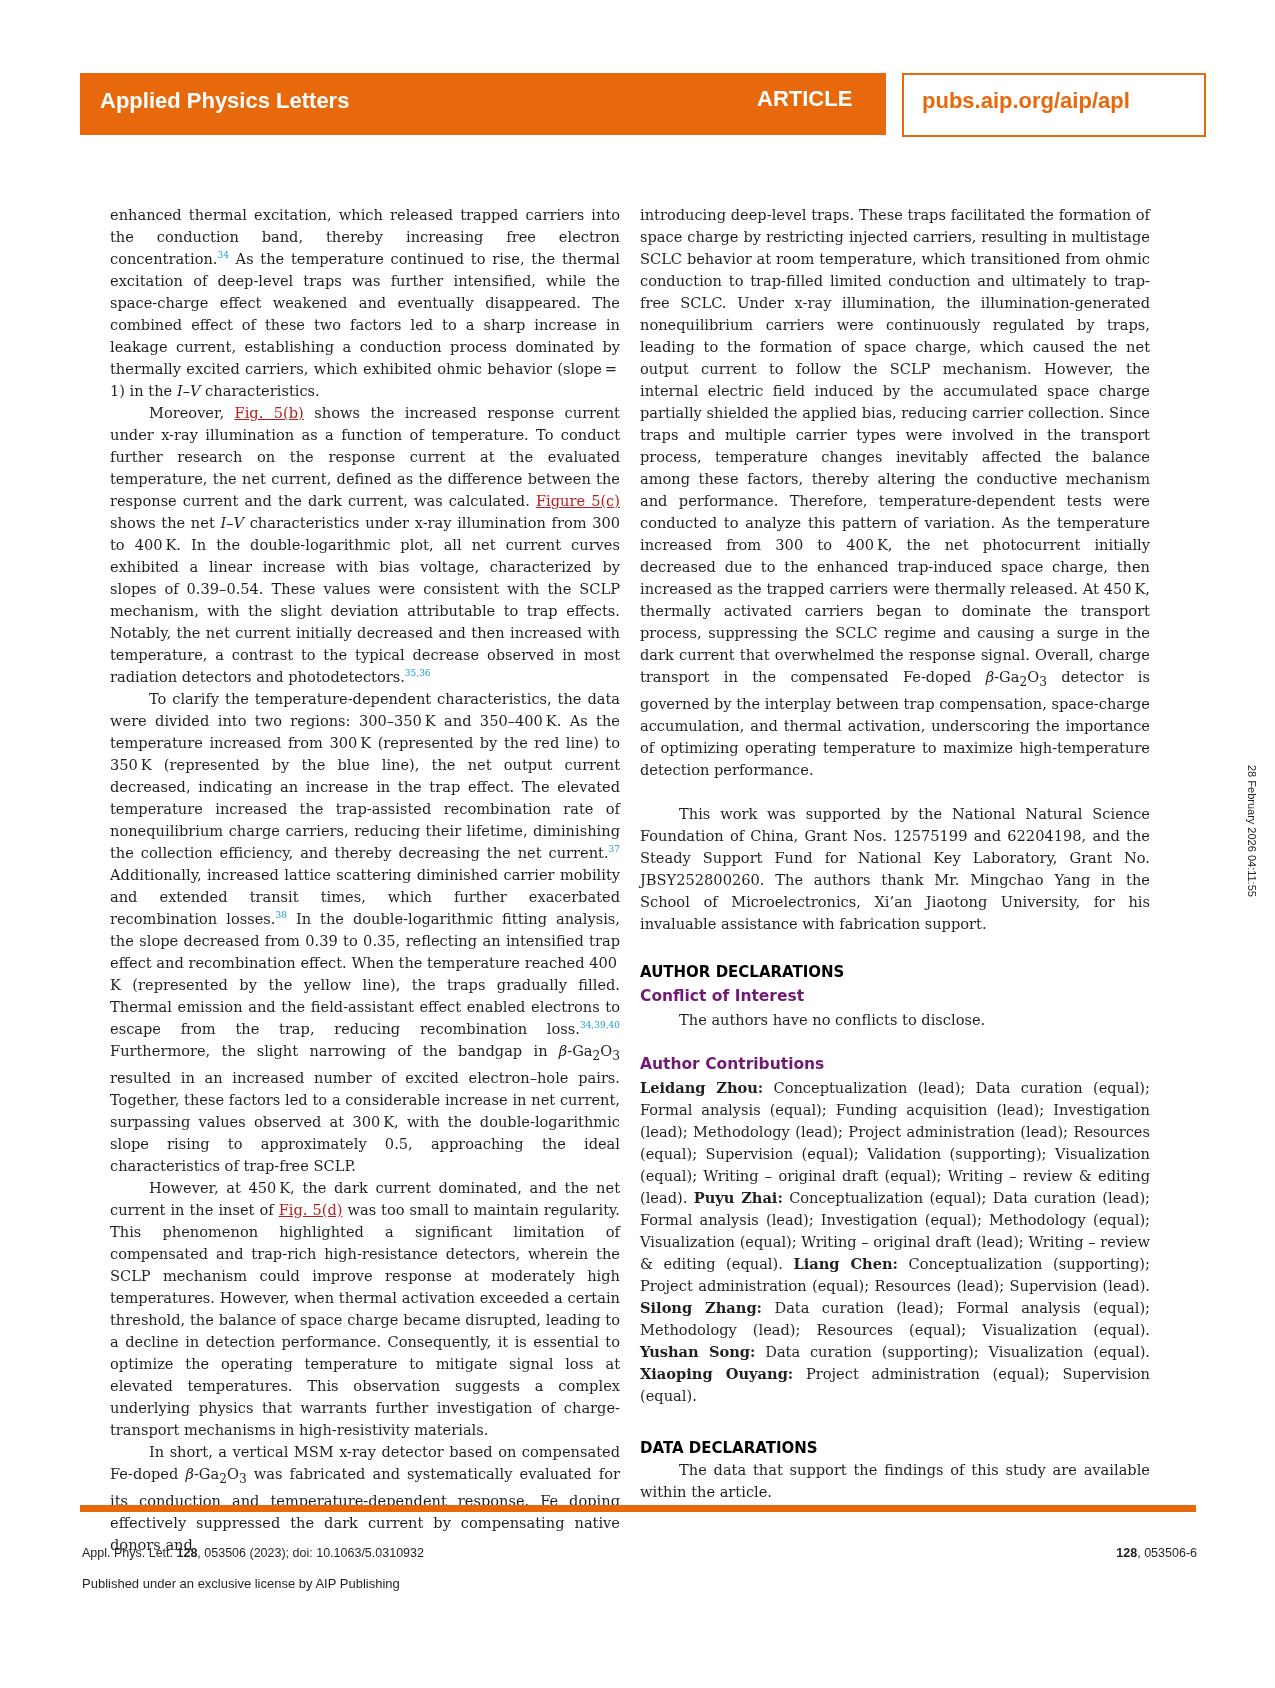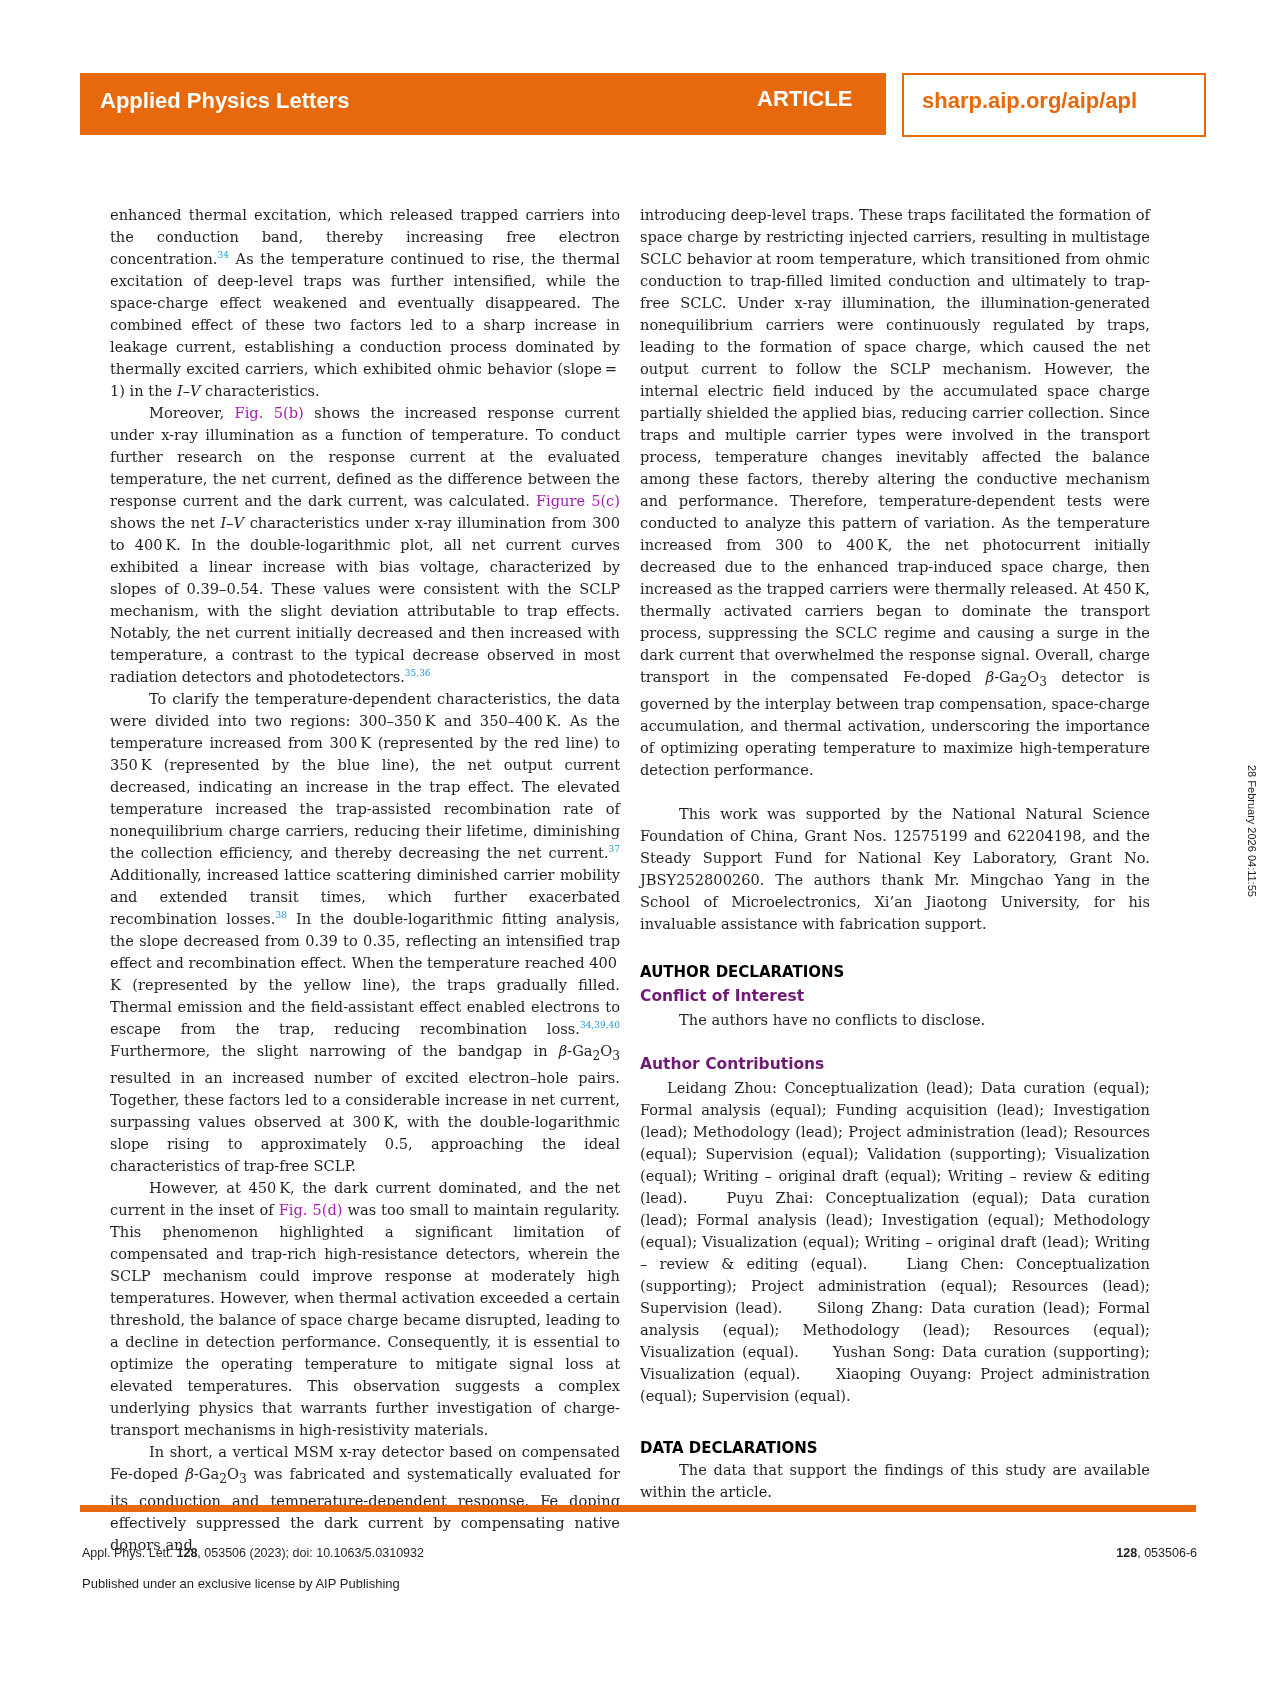--- a/index.html
+++ b/index.html
@@ -8,42 +8,42 @@
   .hdr-title { position: absolute; left: 100px; top: 88px; font-family: "Liberation Sans", sans-serif; font-weight: bold; font-size: 22px; color: #ffffff; }
   .hdr-article { position: absolute; left: 757px; top: 86px; font-family: "Liberation Sans", sans-serif; font-weight: bold; font-size: 22px; color: #ffffff; }
   .hdr-url-box { position: absolute; left: 902px; top: 73px; width: 300px; height: 60px; border: 2px solid #e8690b; background: #fff; }
   .hdr-url { position: absolute; left: 922px; top: 88px; font-family: "Liberation Sans", sans-serif; font-weight: bold; font-size: 22px; color: #e8690b; }
 
   .col { position: absolute; top: 204px; width: 510px; font-family: "DejaVu Serif", "Liberation Serif", serif; font-size: 14.6px; line-height: 22px; color: #231f20; text-align: justify; hyphens: auto; }
   .col-left { left: 110px; }
   .col-right { left: 640px; }
   .col p { margin: 0; text-indent: 39px; }
   .col p.noindent { text-indent: 0; }
-  .link { color: #a21caf; }
+  .link { color: #b91c1c; text-decoration: underline; }
   sup.ref { color: #1f9ad6; font-size: 9px; line-height: 0; }
-  .bold { font-weight: normal; margin-left: 27px; }
+  .bold { font-weight: bold; }
 
   .sec-h { font-family: "DejaVu Sans", sans-serif; font-weight: bold; font-size: 15px; color: #000000; margin: 0; line-height: 22px; }
   .sub-h { font-family: "DejaVu Sans", sans-serif; font-weight: bold; font-size: 15.5px; color: #701a75; margin: 0; line-height: 26px; }
 
   .side-stamp { position: absolute; left: 1238px; top: 765px; width: 20px; font-family: "Liberation Sans", sans-serif; font-size: 11px; color: #231f20; writing-mode: vertical-rl; white-space: nowrap; }
 
   .foot-rule { position: absolute; left: 80px; top: 1505px; width: 1116px; height: 7px; background: #e8690b; }
   .foot-cite { position: absolute; left: 82px; top: 1546px; font-family: "Liberation Sans", sans-serif; font-size: 12.5px; color: #231f20; }
   .foot-license { position: absolute; left: 82px; top: 1576px; font-family: "Liberation Sans", sans-serif; font-size: 13px; color: #231f20; }
   .foot-page { position: absolute; right: 78px; top: 1546px; font-family: "Liberation Sans", sans-serif; font-size: 12.5px; color: #231f20; }
 </style>
 </head>
 <body>
 
 <div class="hdr-bar"></div>
 <div class="hdr-title">Applied Physics Letters</div>
 <div class="hdr-article">ARTICLE</div>
 <div class="hdr-url-box"></div>
-<div class="hdr-url">sharp.aip.org/aip/apl</div>
+<div class="hdr-url">pubs.aip.org/aip/apl</div>
 
 <div class="col col-left">
   <p class="noindent"><span>enhanced thermal excitation, which released trapped carriers into the conduction band, thereby increasing free electron concentration.</span><sup class="ref">34</sup><span> As the temperature continued to rise, the thermal excitation of deep-level traps was further intensified, while the space-charge effect weakened and eventually disappeared. The combined effect of these two factors led to a sharp increase in leakage current, establishing a conduction process dominated by thermally excited carriers, which exhibited ohmic behavior (slope = 1) in the </span><i>I–V</i><span> characteristics.</span></p>
 
   <p><span>Moreover, </span><span class="link">Fig. 5(b)</span><span> shows the increased response current under x-ray illumination as a function of temperature. To conduct further research on the response current at the evaluated temperature, the net current, defined as the difference between the response current and the dark current, was calculated. </span><span class="link">Figure 5(c)</span><span> shows the net </span><i>I–V</i><span> characteristics under x-ray illumination from 300 to 400 K. In the double-logarithmic plot, all net current curves exhibited a linear increase with bias voltage, characterized by slopes of 0.39–0.54. These values were consistent with the SCLP mechanism, with the slight deviation attributable to trap effects. Notably, the net current initially decreased and then increased with temperature, a contrast to the typical decrease observed in most radiation detectors and photodetectors.</span><sup class="ref">35,36</sup></p>
 
   <p><span>To clarify the temperature-dependent characteristics, the data were divided into two regions: 300–350 K and 350–400 K. As the temperature increased from 300 K (represented by the red line) to 350 K (represented by the blue line), the net output current decreased, indicating an increase in the trap effect. The elevated temperature increased the trap-assisted recombination rate of nonequilibrium charge carriers, reducing their lifetime, diminishing the collection efficiency, and thereby decreasing the net current.</span><sup class="ref">37</sup><span> Additionally, increased lattice scattering diminished carrier mobility and extended transit times, which further exacerbated recombination losses.</span><sup class="ref">38</sup><span> In the double-logarithmic fitting analysis, the slope decreased from 0.39 to 0.35, reflecting an intensified trap effect and recombination effect. When the temperature reached 400 K (represented by the yellow line), the traps gradually filled. Thermal emission and the field-assistant effect enabled electrons to escape from the trap, reducing recombination loss.</span><sup class="ref">34,39,40</sup><span> Furthermore, the slight narrowing of the bandgap in </span><i>β</i><span>-Ga</span><sub>2</sub><span>O</span><sub>3</sub><span> resulted in an increased number of excited electron–hole pairs. Together, these factors led to a considerable increase in net current, surpassing values observed at 300 K, with the double-logarithmic slope rising to approximately 0.5, approaching the ideal characteristics of trap-free SCLP.</span></p>
 
   <p><span>However, at 450 K, the dark current dominated, and the net current in the inset of </span><span class="link">Fig. 5(d)</span><span> was too small to maintain regularity. This phenomenon highlighted a significant limitation of compensated and trap-rich high-resistance detectors, wherein the SCLP mechanism could improve response at moderately high temperatures. However, when thermal activation exceeded a certain threshold, the balance of space charge became disrupted, leading to a decline in detection performance. Consequently, it is essential to optimize the operating temperature to mitigate signal loss at elevated temperatures. This observation suggests a complex underlying physics that warrants further investigation of charge-transport mechanisms in high-resistivity materials.</span></p>
 

